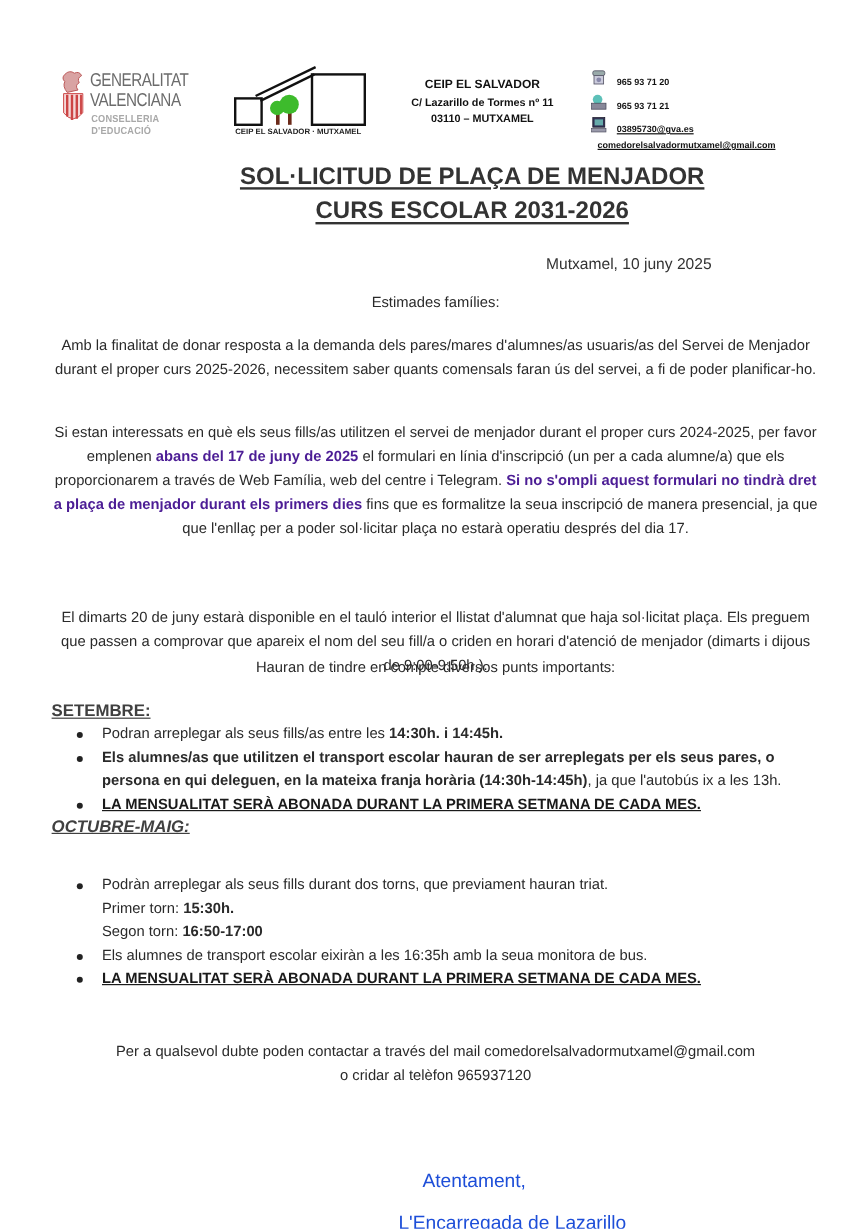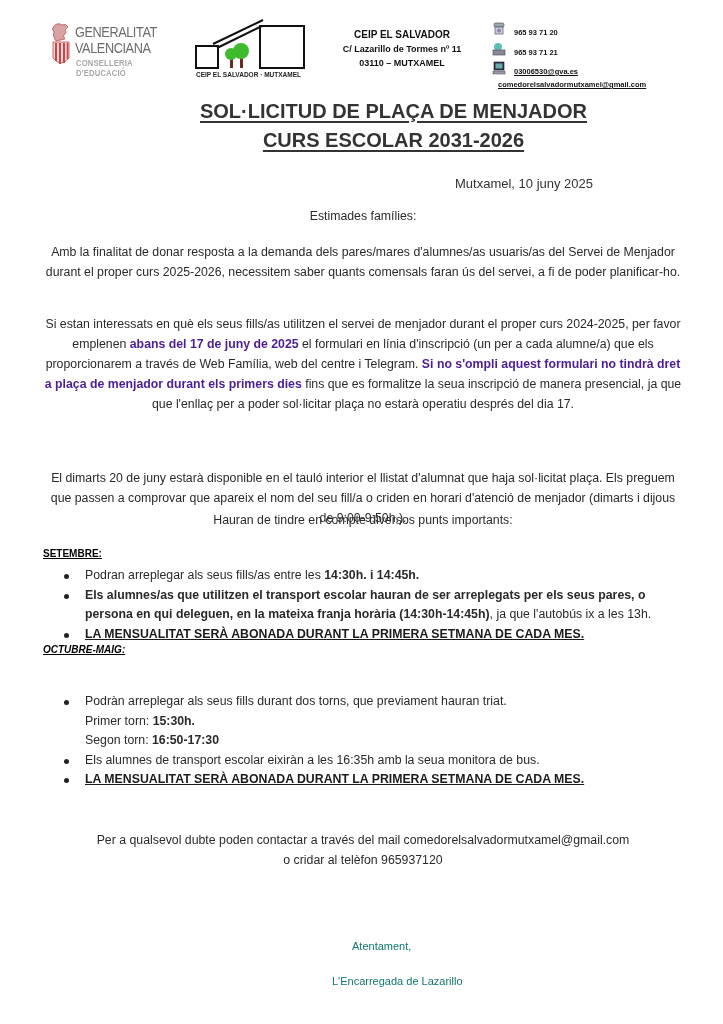--- a/index.html
+++ b/index.html
@@ -1,21 +1,21 @@
 <!DOCTYPE html>
 <html><head>
   <meta charset="utf-8">
   <style>
     html, body { margin: 0; padding: 0; background: #ffffff; }
     body {
       width: 723px; height: 1024px; position: relative; overflow: hidden;
       font-family: "Liberation Sans", "DejaVu Sans", sans-serif;
       color: #222222;
     }
-    .abs { position: absolute; }
+    .abs { position: absolute; margin-top: 36px; }
     
     .gv-logo { left: 48px; top: 22px; width: 125px; height: 52px; }
     .gv-logo .text1, .gv-logo .text2 {
       position: absolute; left: 27px; font-family: "Liberation Sans", sans-serif;
       font-size: 15.5px; letter-spacing: -0.5px; color: #6b6b6b; line-height: 16px;
       transform: scaleX(0.82); transform-origin: left;
     }
     .gv-logo .text1 { top: 2px; }
     .gv-logo .text2 { top: 18px; }
     .gv-logo .text3 {
@@ -50,31 +50,31 @@
       text-decoration-thickness: 1.5px; text-underline-offset: 3px; padding-left: 32px;
     }
     .date { left: 455px; top: 176px; font-size: 13px; color: #333; white-space: nowrap; }
 
     
     .para {
       left: 43px; width: 640px; font-size: 12.3px; line-height: 20px; color: #2a2a2a; text-align: center;
     }
     .para b { color: #4c1d95; }
     .section-head {
-      left: 43px; font-size: 10px; font-weight: bold; text-decoration: underline; color: #000000;
+      left: 43px; font-size: 14px; font-weight: bold; text-decoration: underline; color: #404040;
     }
     .bullet-list { left: 43px; width: 640px; font-size: 12.3px; line-height: 19.5px; color: #2a2a2a; }
     .bullet-item { position: relative; padding-left: 42px; }
     .bullet-item::before {
       content: ""; position: absolute; left: 21px; top: 8px; width: 5px; height: 5px;
       border-radius: 50%; background: #222;
     }
     .sub-line { padding-left: 42px; }
     .bold-u { font-weight: bold; text-decoration: underline; color: #1a1a1a; }
-    .closing { font-size: 11px; color: #0f766e; white-space: nowrap; }
+    .closing { font-size: 16px; color: #1d4ed8; white-space: nowrap; }
   </style>
 </head>
 <body>
 
 <div class="abs gv-logo">
   <svg width="26" height="52" viewBox="0 0 26 52" style="position:absolute;left:0;top:0;">
     <path d="M6 4 Q10 0 14 3 Q18 1 20 5 Q16 7 18 11 Q14 13 17 17 L8 19 Q4 14 6 10 Q3 7 6 4 Z" fill="#d9a3a3" stroke="#b55" stroke-width="0.8"></path>
     <path d="M5 20 L21 20 L21 36 Q13 46 5 36 Z" fill="#f4d7d7" stroke="#c44" stroke-width="0.8"></path>
     <line x1="8" y1="21" x2="8" y2="39" stroke="#cc4444" stroke-width="2"></line>
     <line x1="12" y1="21" x2="12" y2="42" stroke="#cc4444" stroke-width="2"></line>
@@ -121,21 +121,21 @@
       <rect x="1" y="8" width="12" height="5" fill="#889" stroke="#445" stroke-width="0.6"></rect>
     </svg>
     <span class="val">965 93 71 21</span>
   </div>
   <div class="contact-row" style="top:39px;">
     <svg class="icon" viewBox="0 0 14 14">
       <rect x="2" y="1" width="10" height="8" fill="#335" stroke="#112" stroke-width="0.6"></rect>
       <rect x="3.5" y="2.5" width="7" height="5" fill="#6aa"></rect>
       <rect x="1" y="10" width="12" height="3" fill="#99a" stroke="#445" stroke-width="0.5"></rect>
     </svg>
-    <span class="val underline">03006530@gva.es</span>
+    <span class="val underline">03895730@gva.es</span>
   </div>
   <div class="contact-email2">comedorelsalvadormutxamel@gmail.com</div>
 </div>
 
 <div class="abs title" style="top:100px;">SOL·LICITUD DE PLAÇA DE MENJADOR</div>
 <div class="abs title" style="top:129px;">CURS ESCOLAR 2031-2026</div>
 
 <div class="abs date">Mutxamel, 10 juny 2025</div>
 
 <div class="abs para" style="top:206px;">Estimades famílies:</div>
@@ -165,21 +165,21 @@
 
 <div class="abs section-head" style="top:644px;font-style:italic;">OCTUBRE-MAIG:</div>
 <div class="abs bullet-list" style="top:692px;">
   <div class="bullet-item">
     <span>Podràn arreplegar als seus fills durant dos torns, que previament hauran triat.</span>
   </div>
   <div class="sub-line">
     <span>Primer torn: </span><b>15:30h.</b>
   </div>
   <div class="sub-line">
-    <span>Segon torn: </span><b>16:50-17:30</b>
+    <span>Segon torn: </span><b>16:50-17:00</b>
   </div>
   <div class="bullet-item">
     <span>Els alumnes de transport escolar eixiràn a les 16:35h amb la seua monitora de bus.</span>
   </div>
   <div class="bullet-item">
     <span class="bold-u">LA MENSUALITAT SERÀ  ABONADA DURANT LA PRIMERA SETMANA DE CADA MES.</span>
   </div>
 </div>
 
 <div class="abs para" style="top:830px;">Per a qualsevol dubte poden contactar a través del mail comedorelsalvadormutxamel@gmail.com</div>

